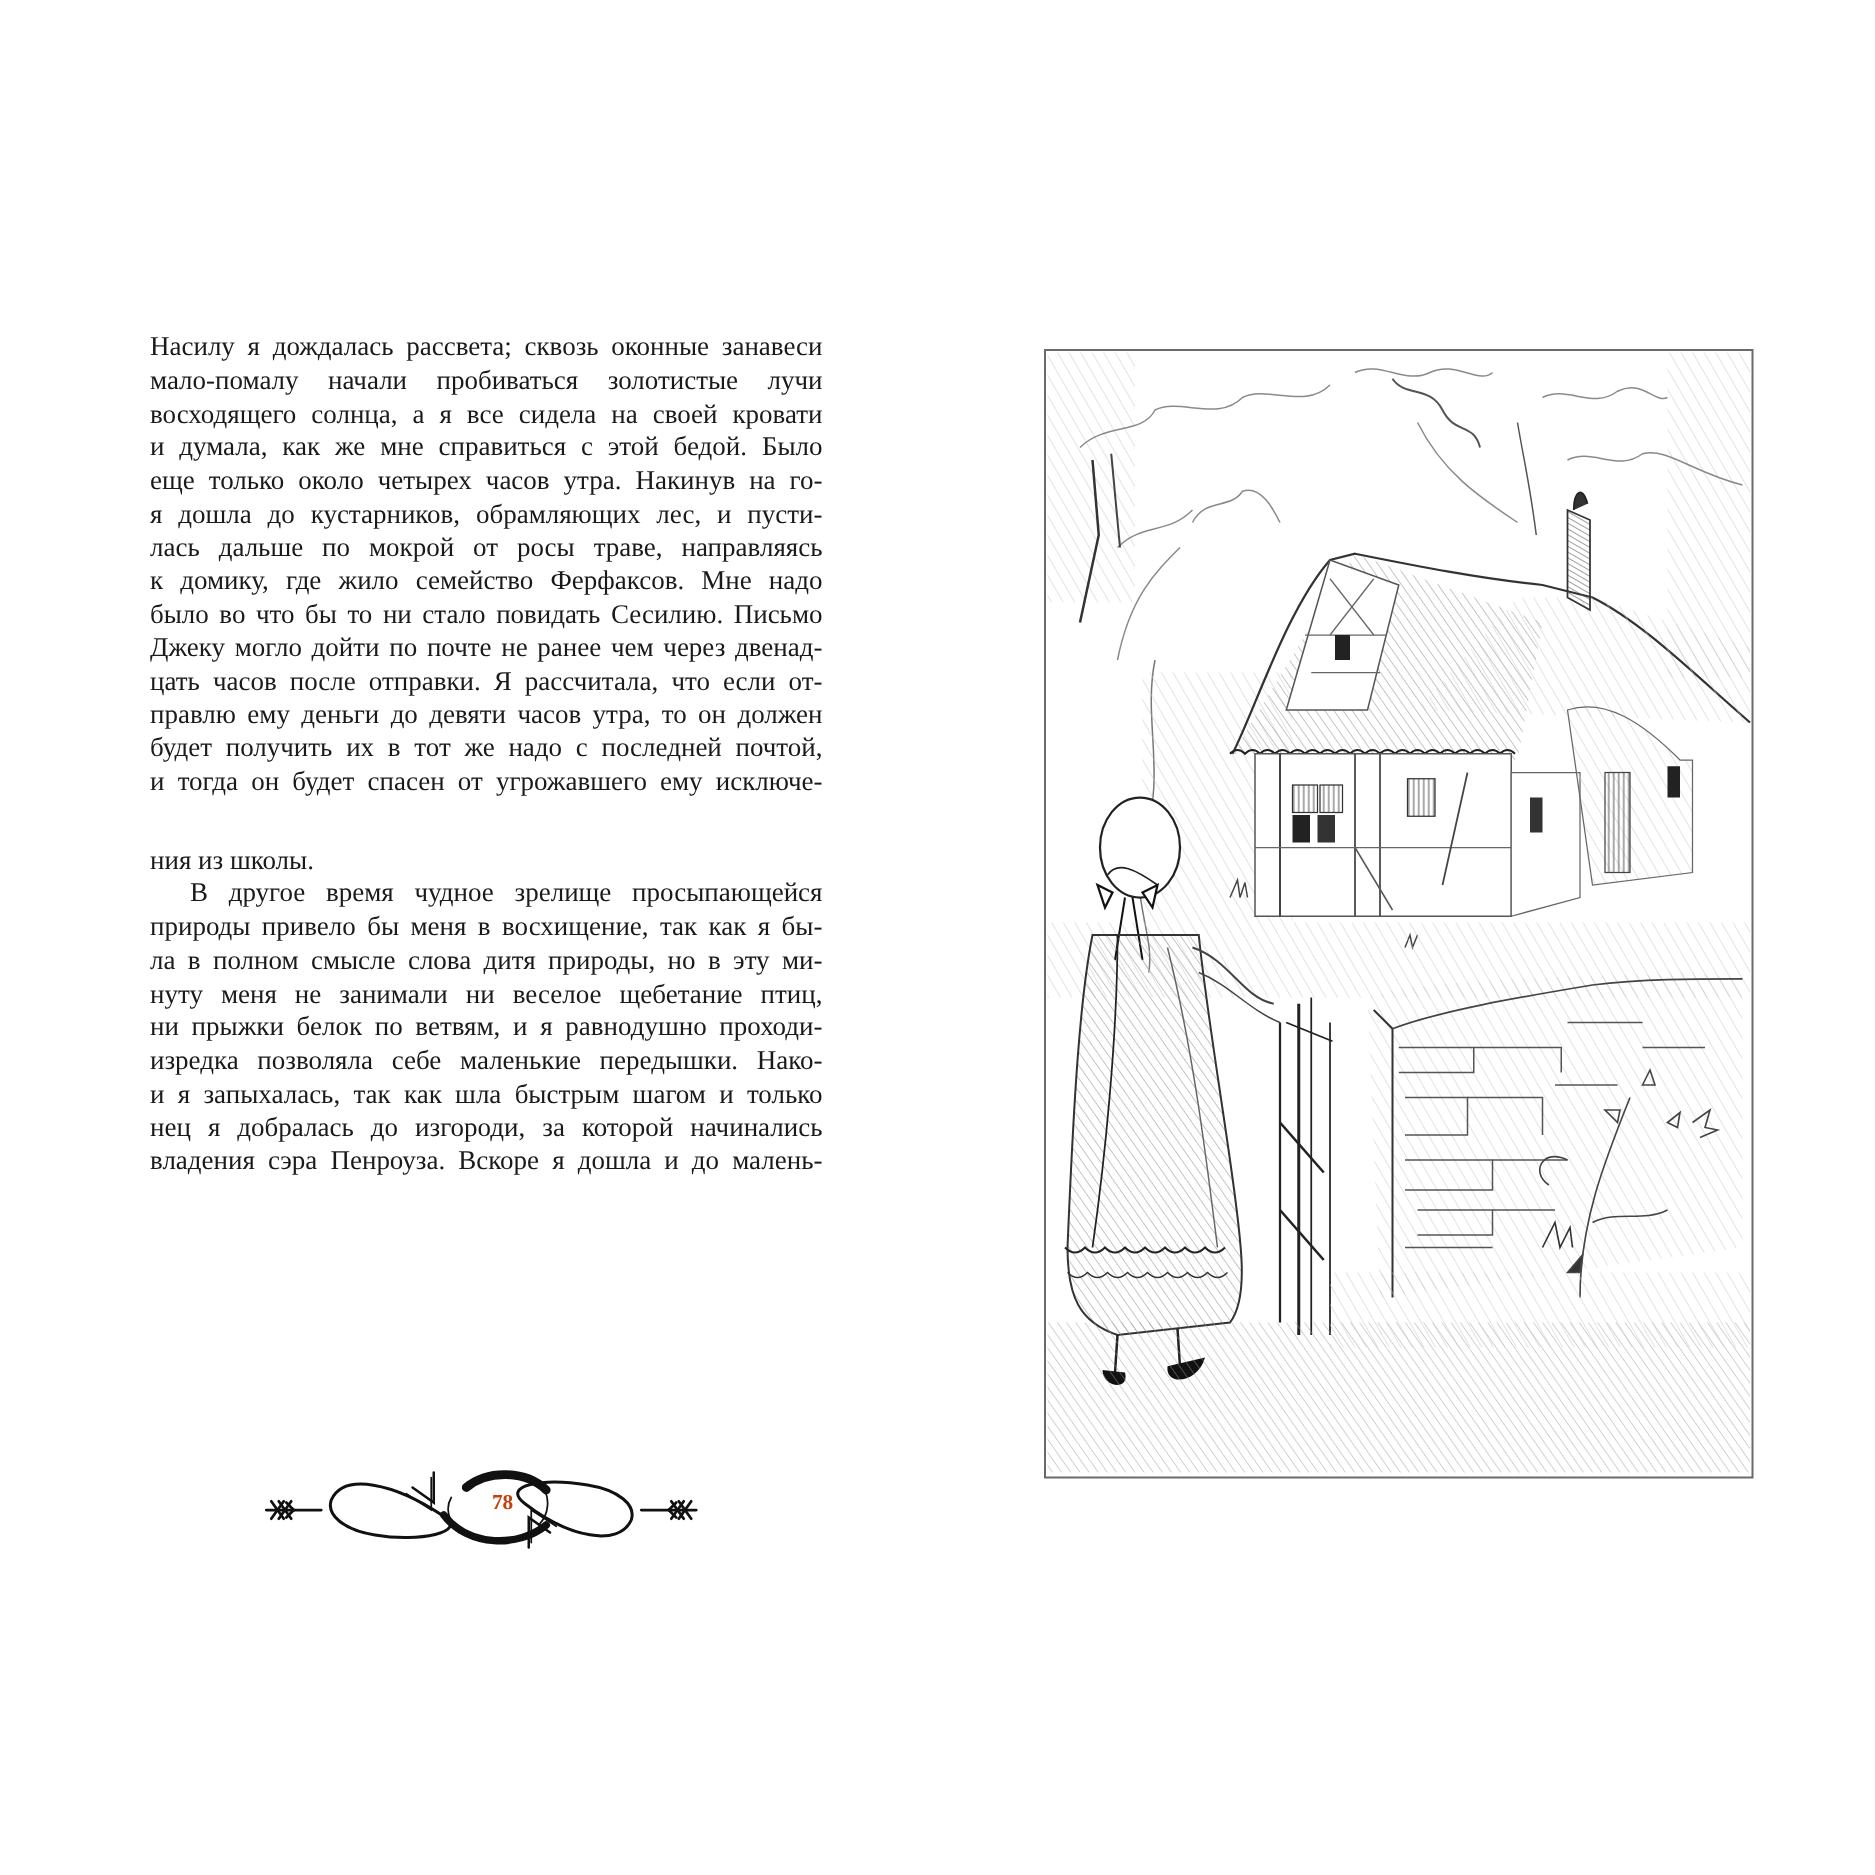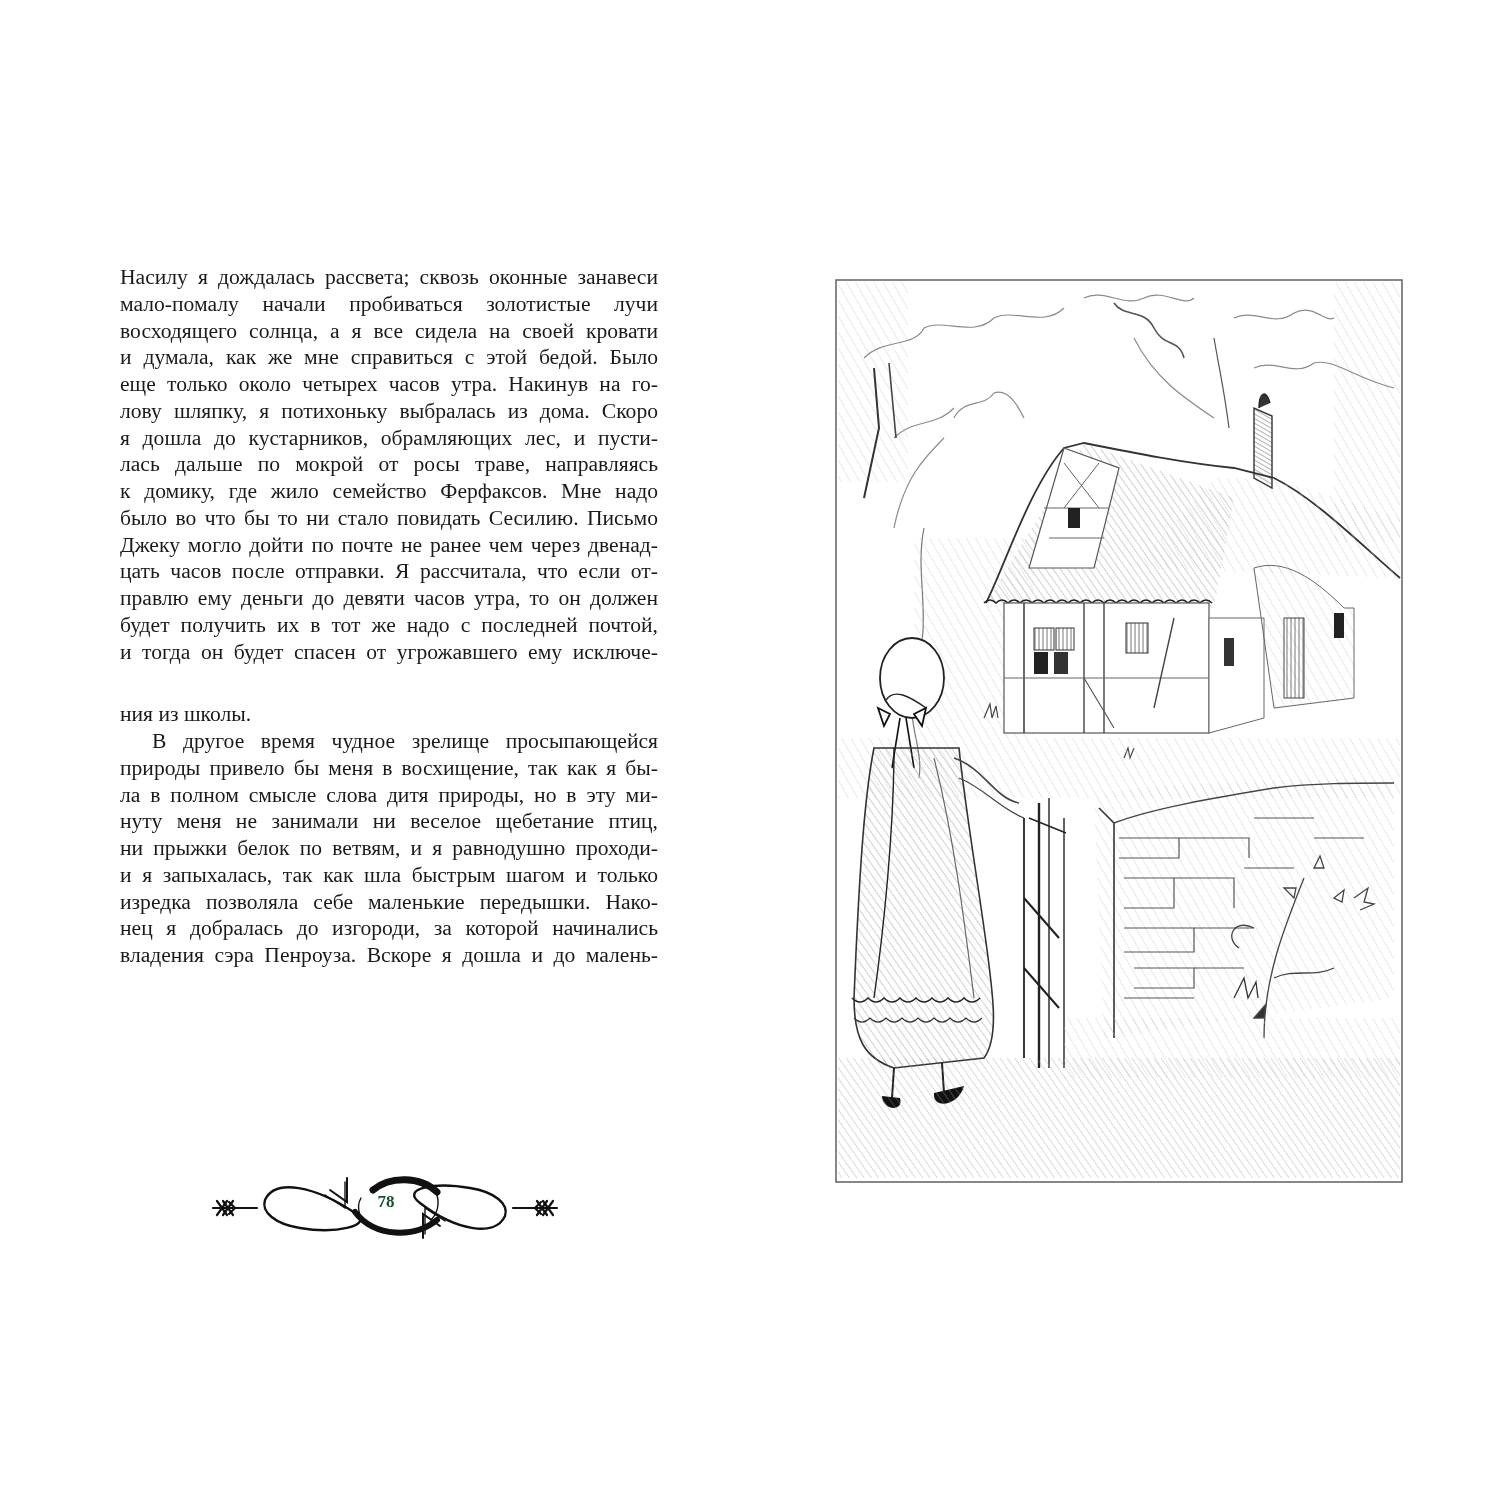--- a/index.html
+++ b/index.html
@@ -54,28 +54,28 @@
       top: 1168px;
       width: 360px;
       height: 80px;
     }
     .folio svg {
       position: absolute;
       left: 0; top: 0;
     }
     .folio .page-number {
       position: absolute;
-      left: 156px;
+      left: 172px;
       top: 24px;
       width: 50px;
       text-align: center;
       font-family: "Liberation Serif", serif;
       font-weight: bold;
       font-size: 17px;
-      color: #14532d;
+      color: #c2410c;
     }
     .illustration {
       position: absolute;
       left: 834px;
       top: 278px;
       width: 570px;
       height: 906px;
     }
     .illustration svg {
       display: block;
@@ -86,40 +86,39 @@
 
 <div class="spread">
 
   <div class="text-column" id="text-column">
       <p>
         <span class="line">Насилу я дождалась рассвета; сквозь оконные занавеси</span>
         <span class="line">мало-помалу начали пробиваться золотистые лучи</span>
         <span class="line">восходящего солнца, а я все сидела на своей кровати</span>
         <span class="line">и думала, как же мне справиться с этой бедой. Было</span>
         <span class="line">еще только около четырех часов утра. Накинув на го-</span>
-        <span class="line">лову шляпку, я потихоньку выбралась из дома. Скоро</span>
         <span class="line">я дошла до кустарников, обрамляющих лес, и пусти-</span>
         <span class="line">лась дальше по мокрой от росы траве, направляясь</span>
         <span class="line">к домику, где жило семейство Ферфаксов. Мне надо</span>
         <span class="line">было во что бы то ни стало повидать Сесилию. Письмо</span>
         <span class="line">Джеку могло дойти по почте не ранее чем через двенад-</span>
         <span class="line">цать часов после отправки. Я рассчитала, что если от-</span>
         <span class="line">правлю ему деньги до девяти часов утра, то он должен</span>
         <span class="line">будет получить их в тот же надо с последней почтой,</span>
         <span class="line">и тогда он будет спасен от угрожавшего ему исключе-</span>
         <span class="line last">ния из школы.</span>
       </p>
       <p>
         <span class="line indent">В другое время чудное зрелище просыпающейся</span>
         <span class="line">природы привело бы меня в восхищение, так как я бы-</span>
         <span class="line">ла в полном смысле слова дитя природы, но в эту ми-</span>
         <span class="line">нуту меня не занимали ни веселое щебетание птиц,</span>
         <span class="line">ни прыжки белок по ветвям, и я равнодушно проходи-</span>
+        <span class="line">изредка позволяла себе маленькие передышки. Нако-</span>
         <span class="line">и я запыхалась, так как шла быстрым шагом и только</span>
-        <span class="line">изредка позволяла себе маленькие передышки. Нако-</span>
         <span class="line">нец я добралась до изгороди, за которой начинались</span>
         <span class="line">владения сэра Пенроуза. Вскоре я дошла и до малень-</span>
       </p>
     </div>
 
   <div class="folio">
     <svg width="360" height="80" viewBox="0 0 360 80">
       <g fill="none" stroke="#111" stroke-linecap="round">
 
         <g stroke-width="2.2">

